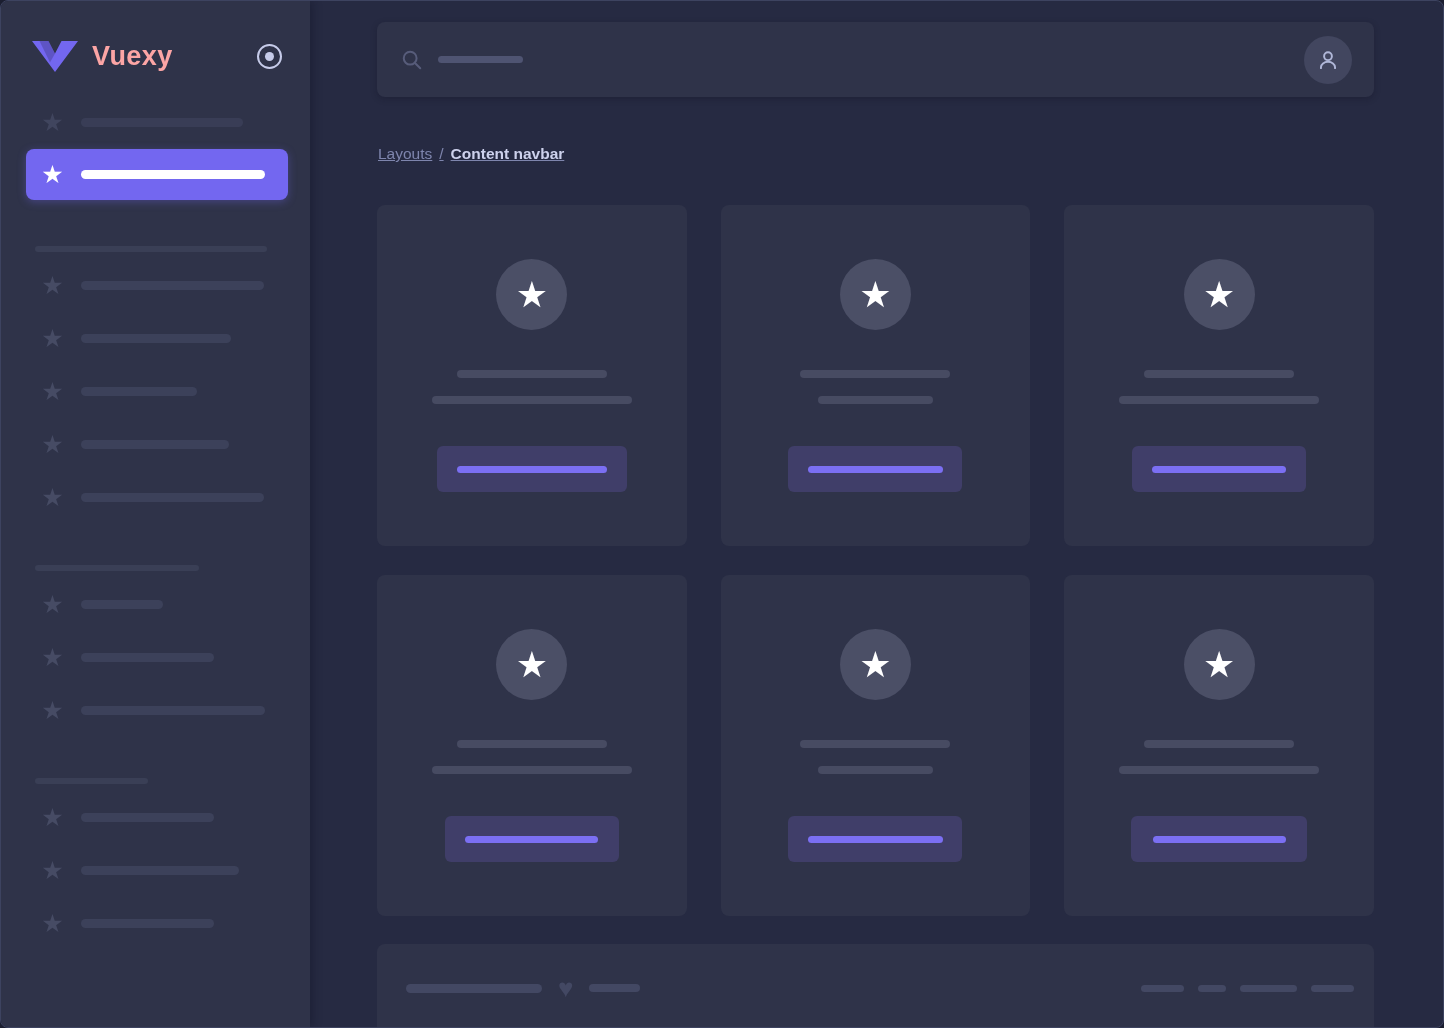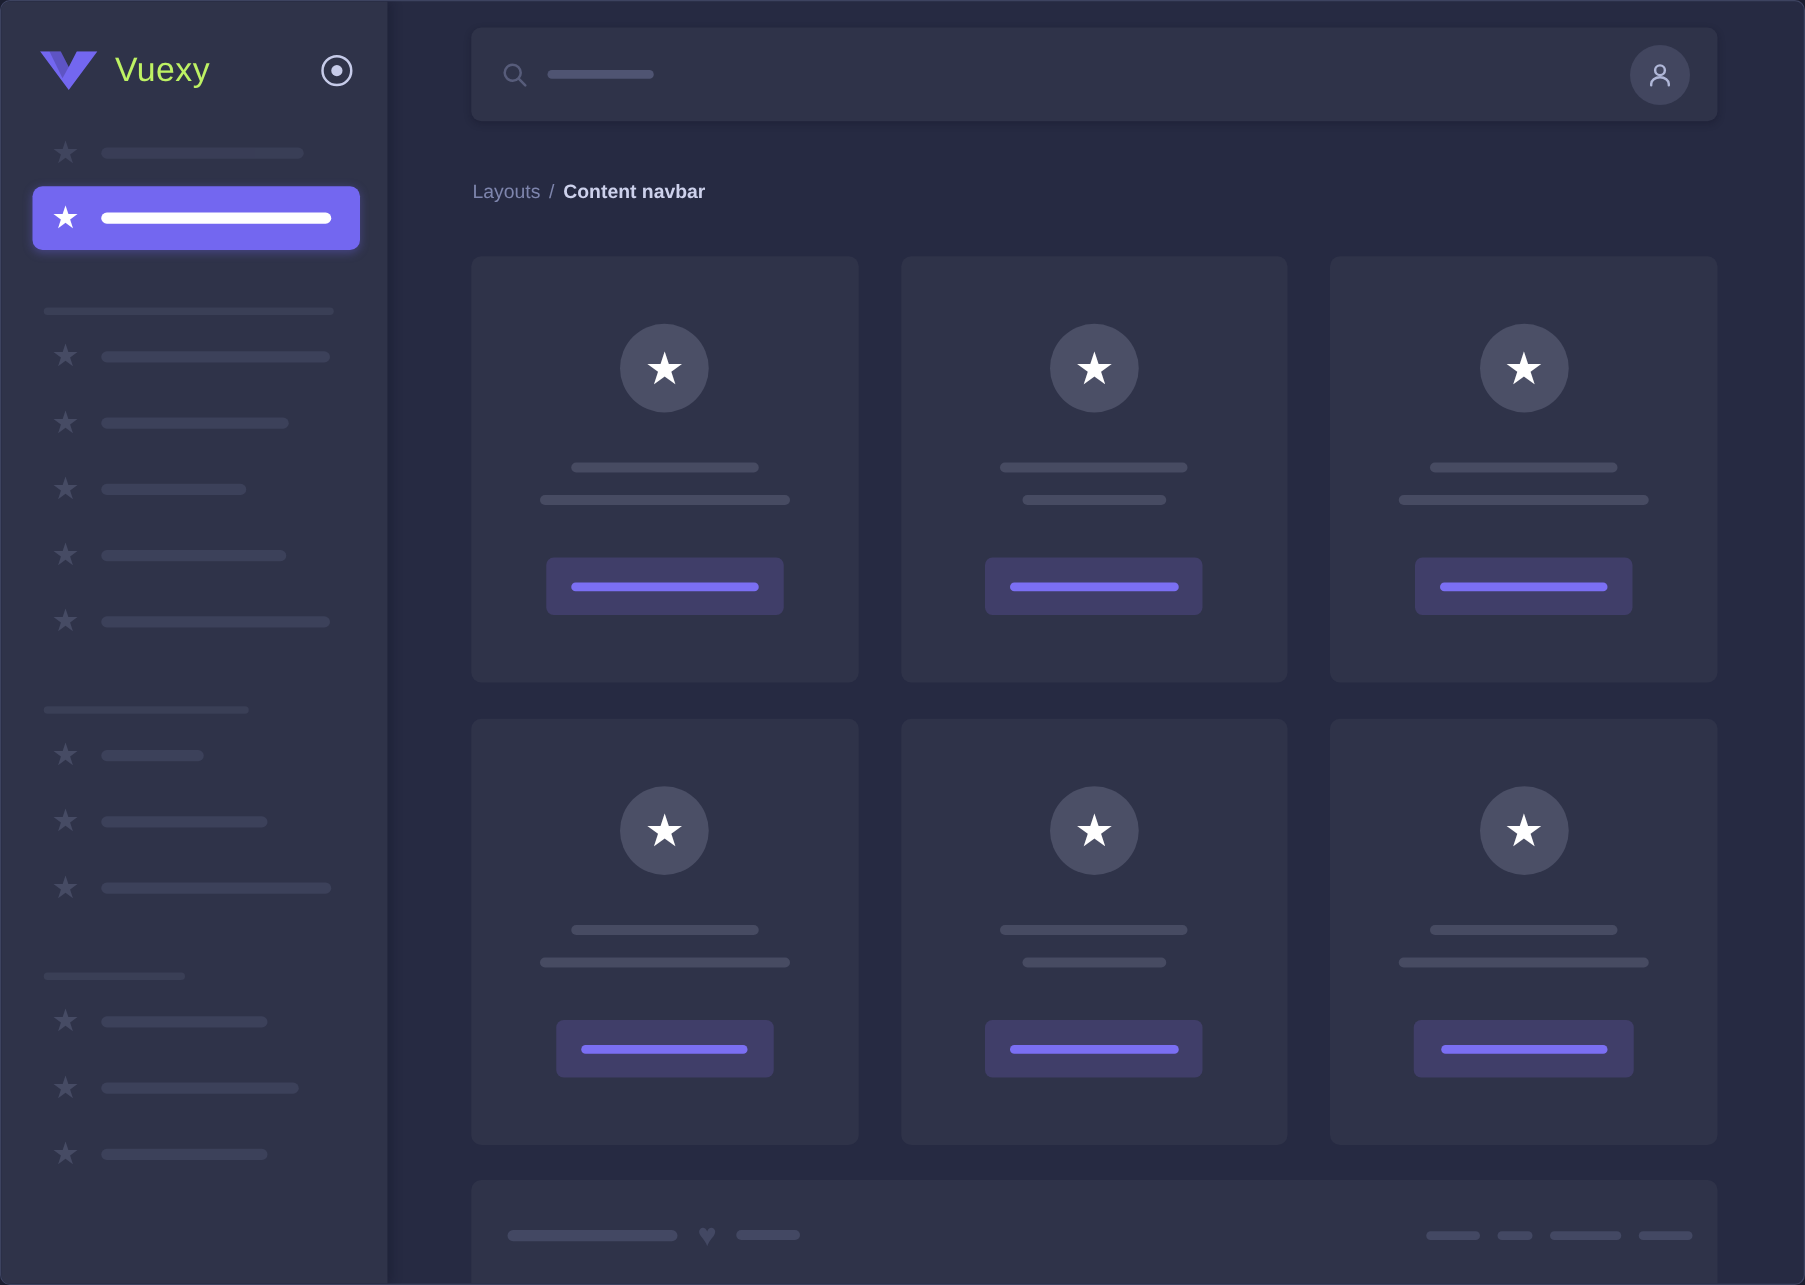--- a/index.html
+++ b/index.html
@@ -18,22 +18,22 @@
   
   .sidebar {
     width:309px; flex:0 0 309px; height:100%;
     background:var(--surface,#2f3349);
     box-shadow:3px 0 8px rgba(15,18,33,.35);
     position:relative; z-index:2;
   }
   .brand { display:flex; align-items:center; padding:33px 28px 0 31px; height:77px; }
   .brand-logo { width:46px; height:31px; flex:0 0 auto; }
   .brand-name {
-    margin-left:14px; font-size:27px; font-weight:normal;
-    color:#bef264; letter-spacing:.4px;
+    margin-left:14px; font-size:27px; font-weight:bold;
+    color:#fca5a5; letter-spacing:.4px;
   }
   .pin-radio {
     margin-left:auto; width:25px; height:25px; border-radius:50%;
     border:2.5px solid #c6cbe9; display:flex; align-items:center; justify-content:center;
     cursor:pointer; background:transparent;
   }
   .pin-radio .dot { width:9px; height:9px; border-radius:50%; background:#c6cbe9; }
 
   .menu { padding:30px 22px 0 25px; }
   .nav-item {
@@ -66,21 +66,21 @@
     box-shadow:0 2px 6px rgba(15,18,33,.3);
   }
   .search-box { display:flex; align-items:center; gap:15px; flex:1; cursor:text; }
   .search-box svg { display:block; }
   .search-bar { height:7px; background:#4f5472; }
   .avatar {
     width:48px; height:48px; border-radius:50%; background:#42465f;
     display:flex; align-items:center; justify-content:center; cursor:pointer;
   }
 
-  .breadcrumb { margin:47px 0 42px 1px; font-size:15.5px; line-height:19px; color:#7e85ad; }
+  .breadcrumb { margin:47px 0 42px 1px; font-size:15.5px; line-height:19px; color:#7e85ad;text-decoration:underline; }
   .breadcrumb .sep { margin:0 7px; }
   .breadcrumb .parent { cursor:pointer; }
   .breadcrumb .current { color:#cdd1ec; font-weight:bold; }
 
   .grid {
     display:grid; grid-template-columns:repeat(3,1fr);
     column-gap:34px; row-gap:29px; grid-auto-rows:341px;
   }
   .card {
     background:var(--surface,#2f3349); border-radius:8px;

